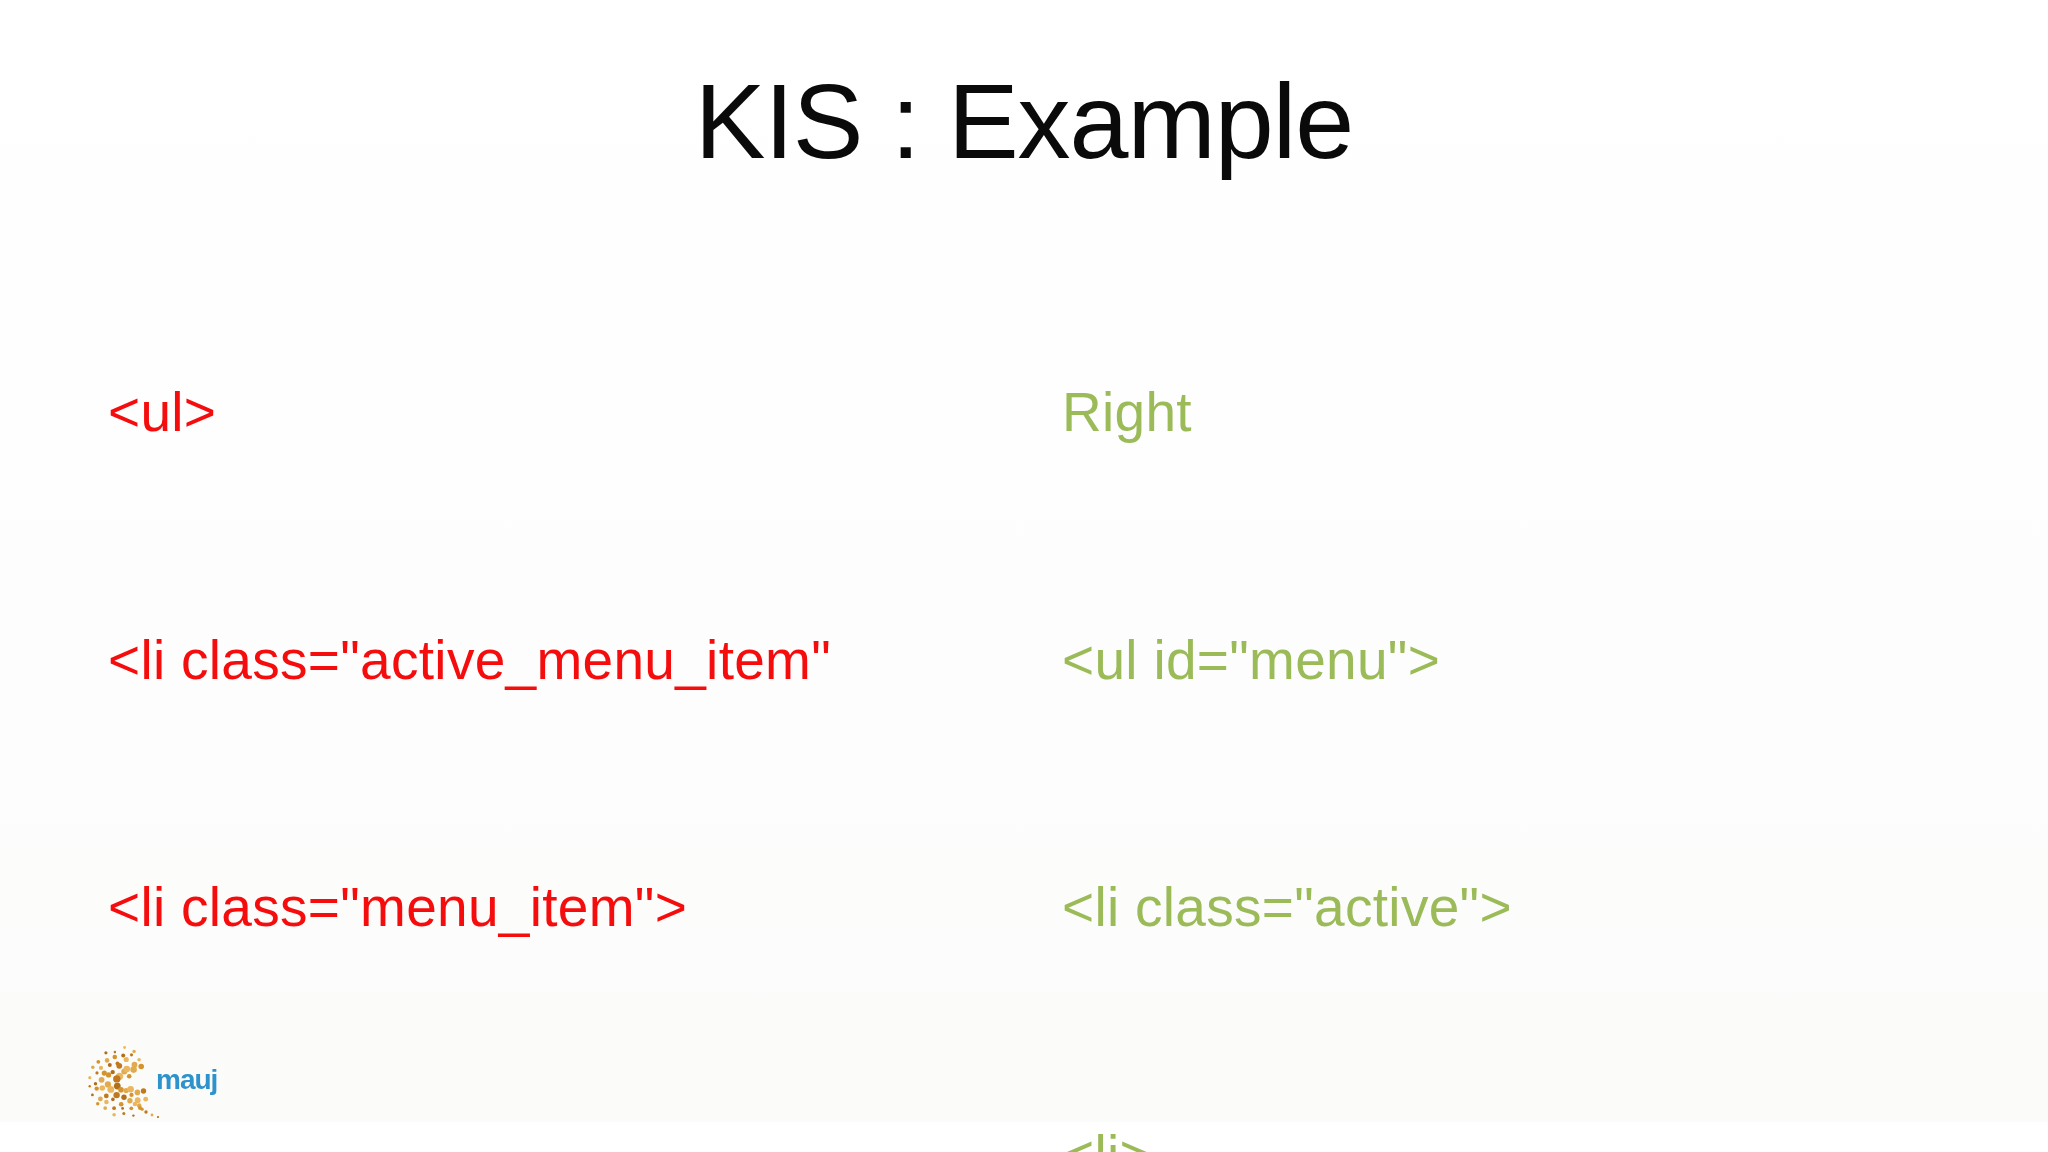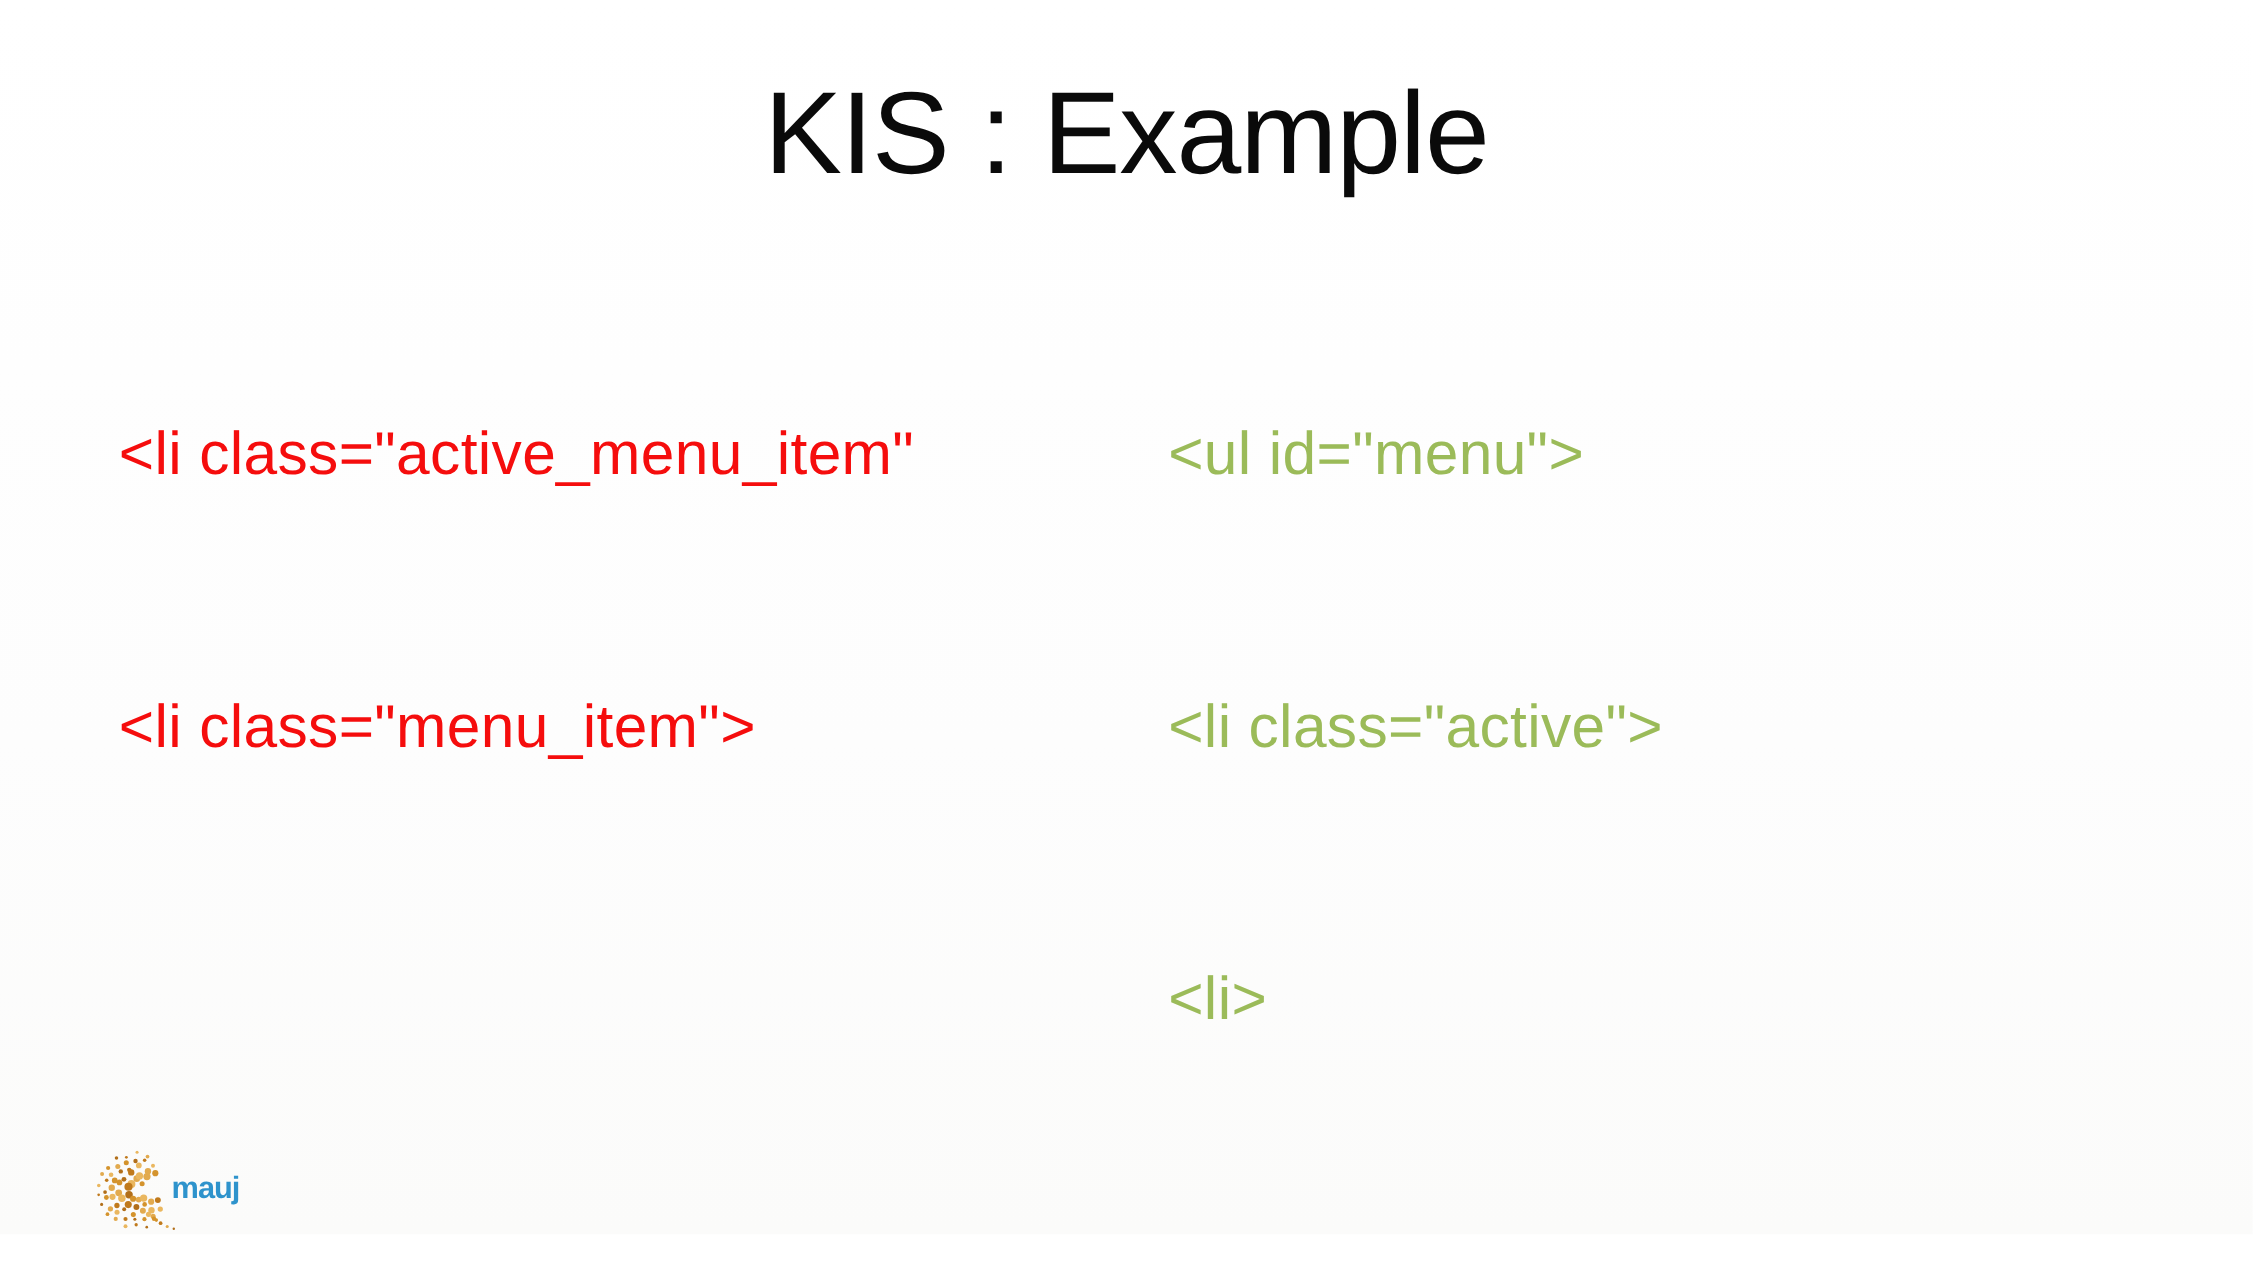--- a/index.html
+++ b/index.html
@@ -63,31 +63,33 @@
   }
 </style>
 </head>
 <body>
 
 <div class="slide">
 
   <h1 class="title">KIS : Example</h1>
 
   <div class="code-col col-wrong" style="color: rgb(245, 13, 13);">
+    <div class="code-line">&lt;ul&gt;</div>
     <div class="code-line">&lt;li class="active_menu_item"</div>
     <div class="code-line">&lt;li class="menu_item"&gt;</div>
     
     
     
     
     
     
   </div>
 
   <div class="code-col col-right" style="color: rgb(155, 187, 89);">
+    <div class="code-line">Right</div>
     <div class="code-line">&lt;ul id="menu"&gt;</div>
     <div class="code-line">&lt;li class="active"&gt;</div>
     <div class="code-line">&lt;li&gt;</div>
     
     
     
     
     
     
   </div>

